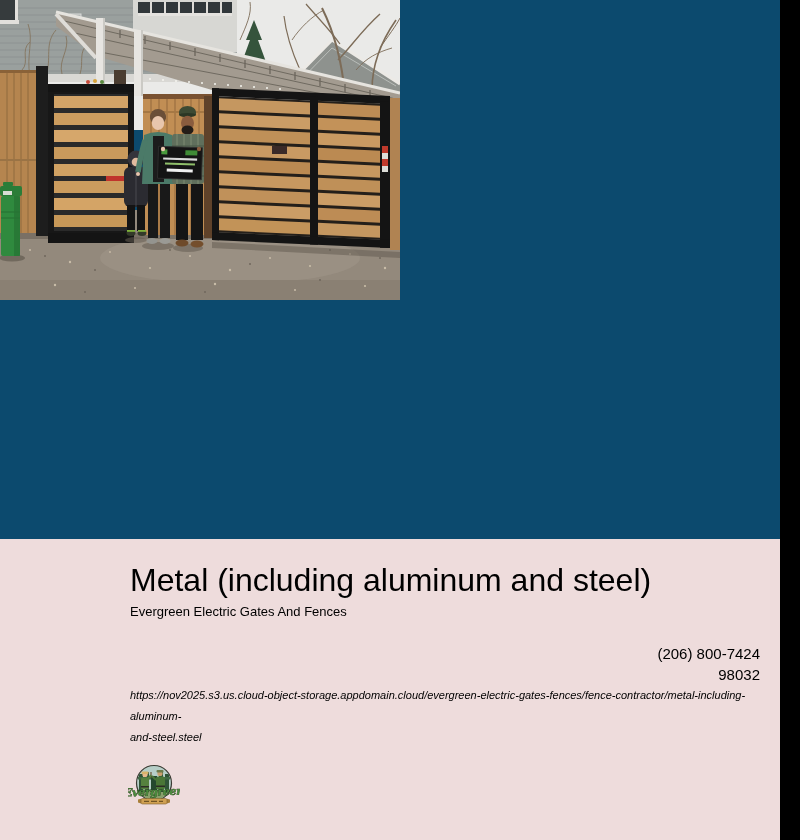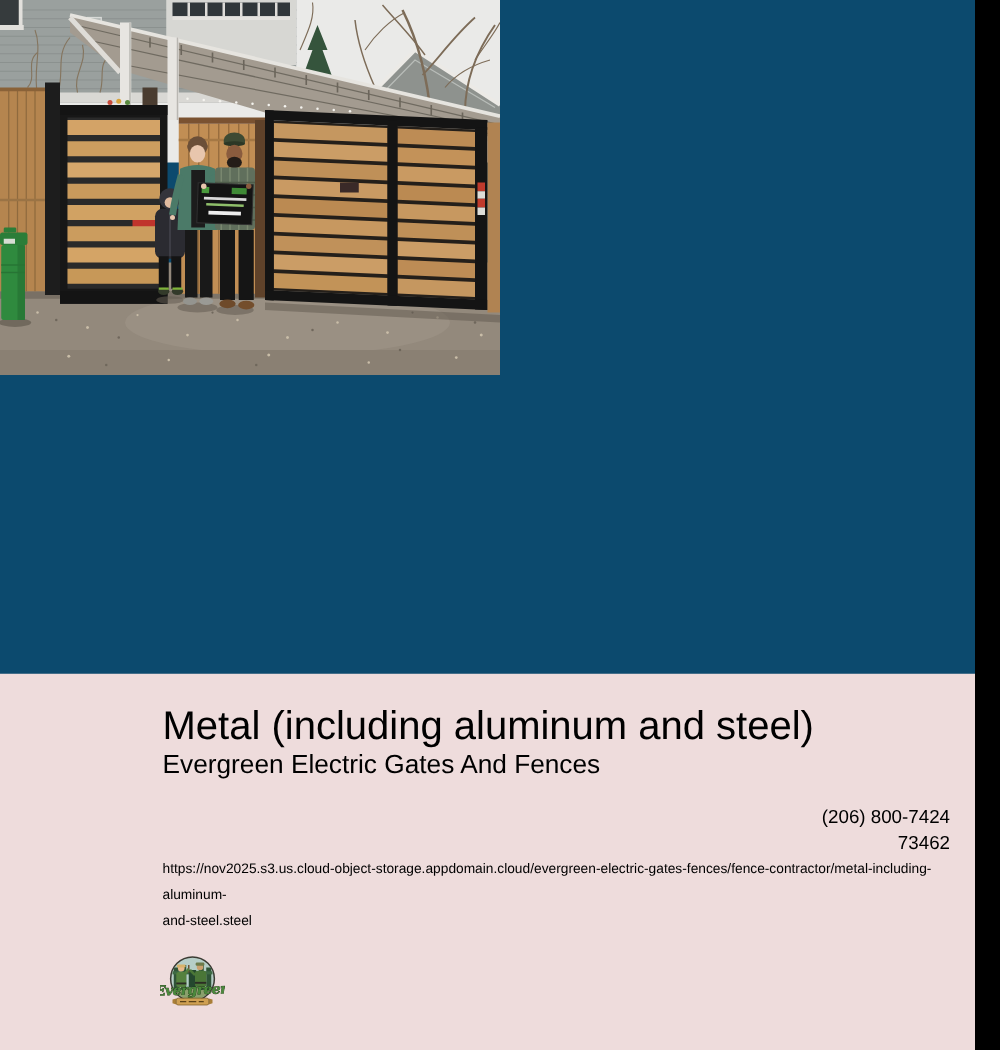--- a/index.html
+++ b/index.html
@@ -3,25 +3,25 @@
 <meta charset="utf-8">
 <style>
   html,body{margin:0;padding:0;background:#000;}
   .stage{position:relative;width:780px;height:840px;background:#0c4a6e;overflow:hidden;
          font-family:"Liberation Sans",sans-serif;color:#000;}
   .photo-wrap{position:absolute;top:0;left:0;width:400px;height:300px;}
   .photo-wrap svg{display:block;}
   .info-panel{position:absolute;top:539px;left:0;width:800px;height:301px;
               background:#eedcdc;box-sizing:border-box;padding:23px 40px 0 130px;}
   .info-panel h1{margin:0;font-size:32px;font-weight:400;line-height:36px;}
-  .info-panel h2{margin:2px 0 0 0;font-size:21px;font-weight:400;line-height:24px;}
+  .info-panel h2{margin:2px 0 0 0;font-size:13px;font-weight:400;line-height:24px;}
   .contact{margin-top:20px;text-align:right;}
   .contact p{margin:0;font-size:15px;line-height:20.7px;}
   .url{margin-top:0;font-size:11px;line-height:21px;}
-  .url-line{display:block;}
+  .url-line{display:block;font-style:italic;}
   .logo{margin-top:16px;margin-left:-2px;width:52px;height:44px;}
 </style>
 </head>
 <body>
 
 <div class="stage">
 
   <div class="photo-wrap">
     <svg width="400" height="300" viewBox="0 0 400 300">
 
@@ -344,21 +344,21 @@
       <circle cx="199" cy="149" r="2.2" fill="#8a5c3e"></circle>
     </svg>
   </div>
 
   <section class="info-panel">
     <h1>Metal (including aluminum and steel)</h1>
     <h2>Evergreen Electric Gates And Fences</h2>
 
     <div class="contact">
       <p>(206) 800-7424</p>
-      <p>73462</p>
+      <p>98032</p>
     </div>
 
     <div class="url">
       <span class="url-line">https://nov2025.s3.us.cloud-object-storage.appdomain.cloud/evergreen-electric-gates-fences/fence-contractor/metal-including-aluminum-</span>
       <span class="url-line">and-steel.steel</span>
     </div>
 
     <div class="logo">
       <svg width="52" height="44" viewBox="0 0 52 44">
         <defs>

